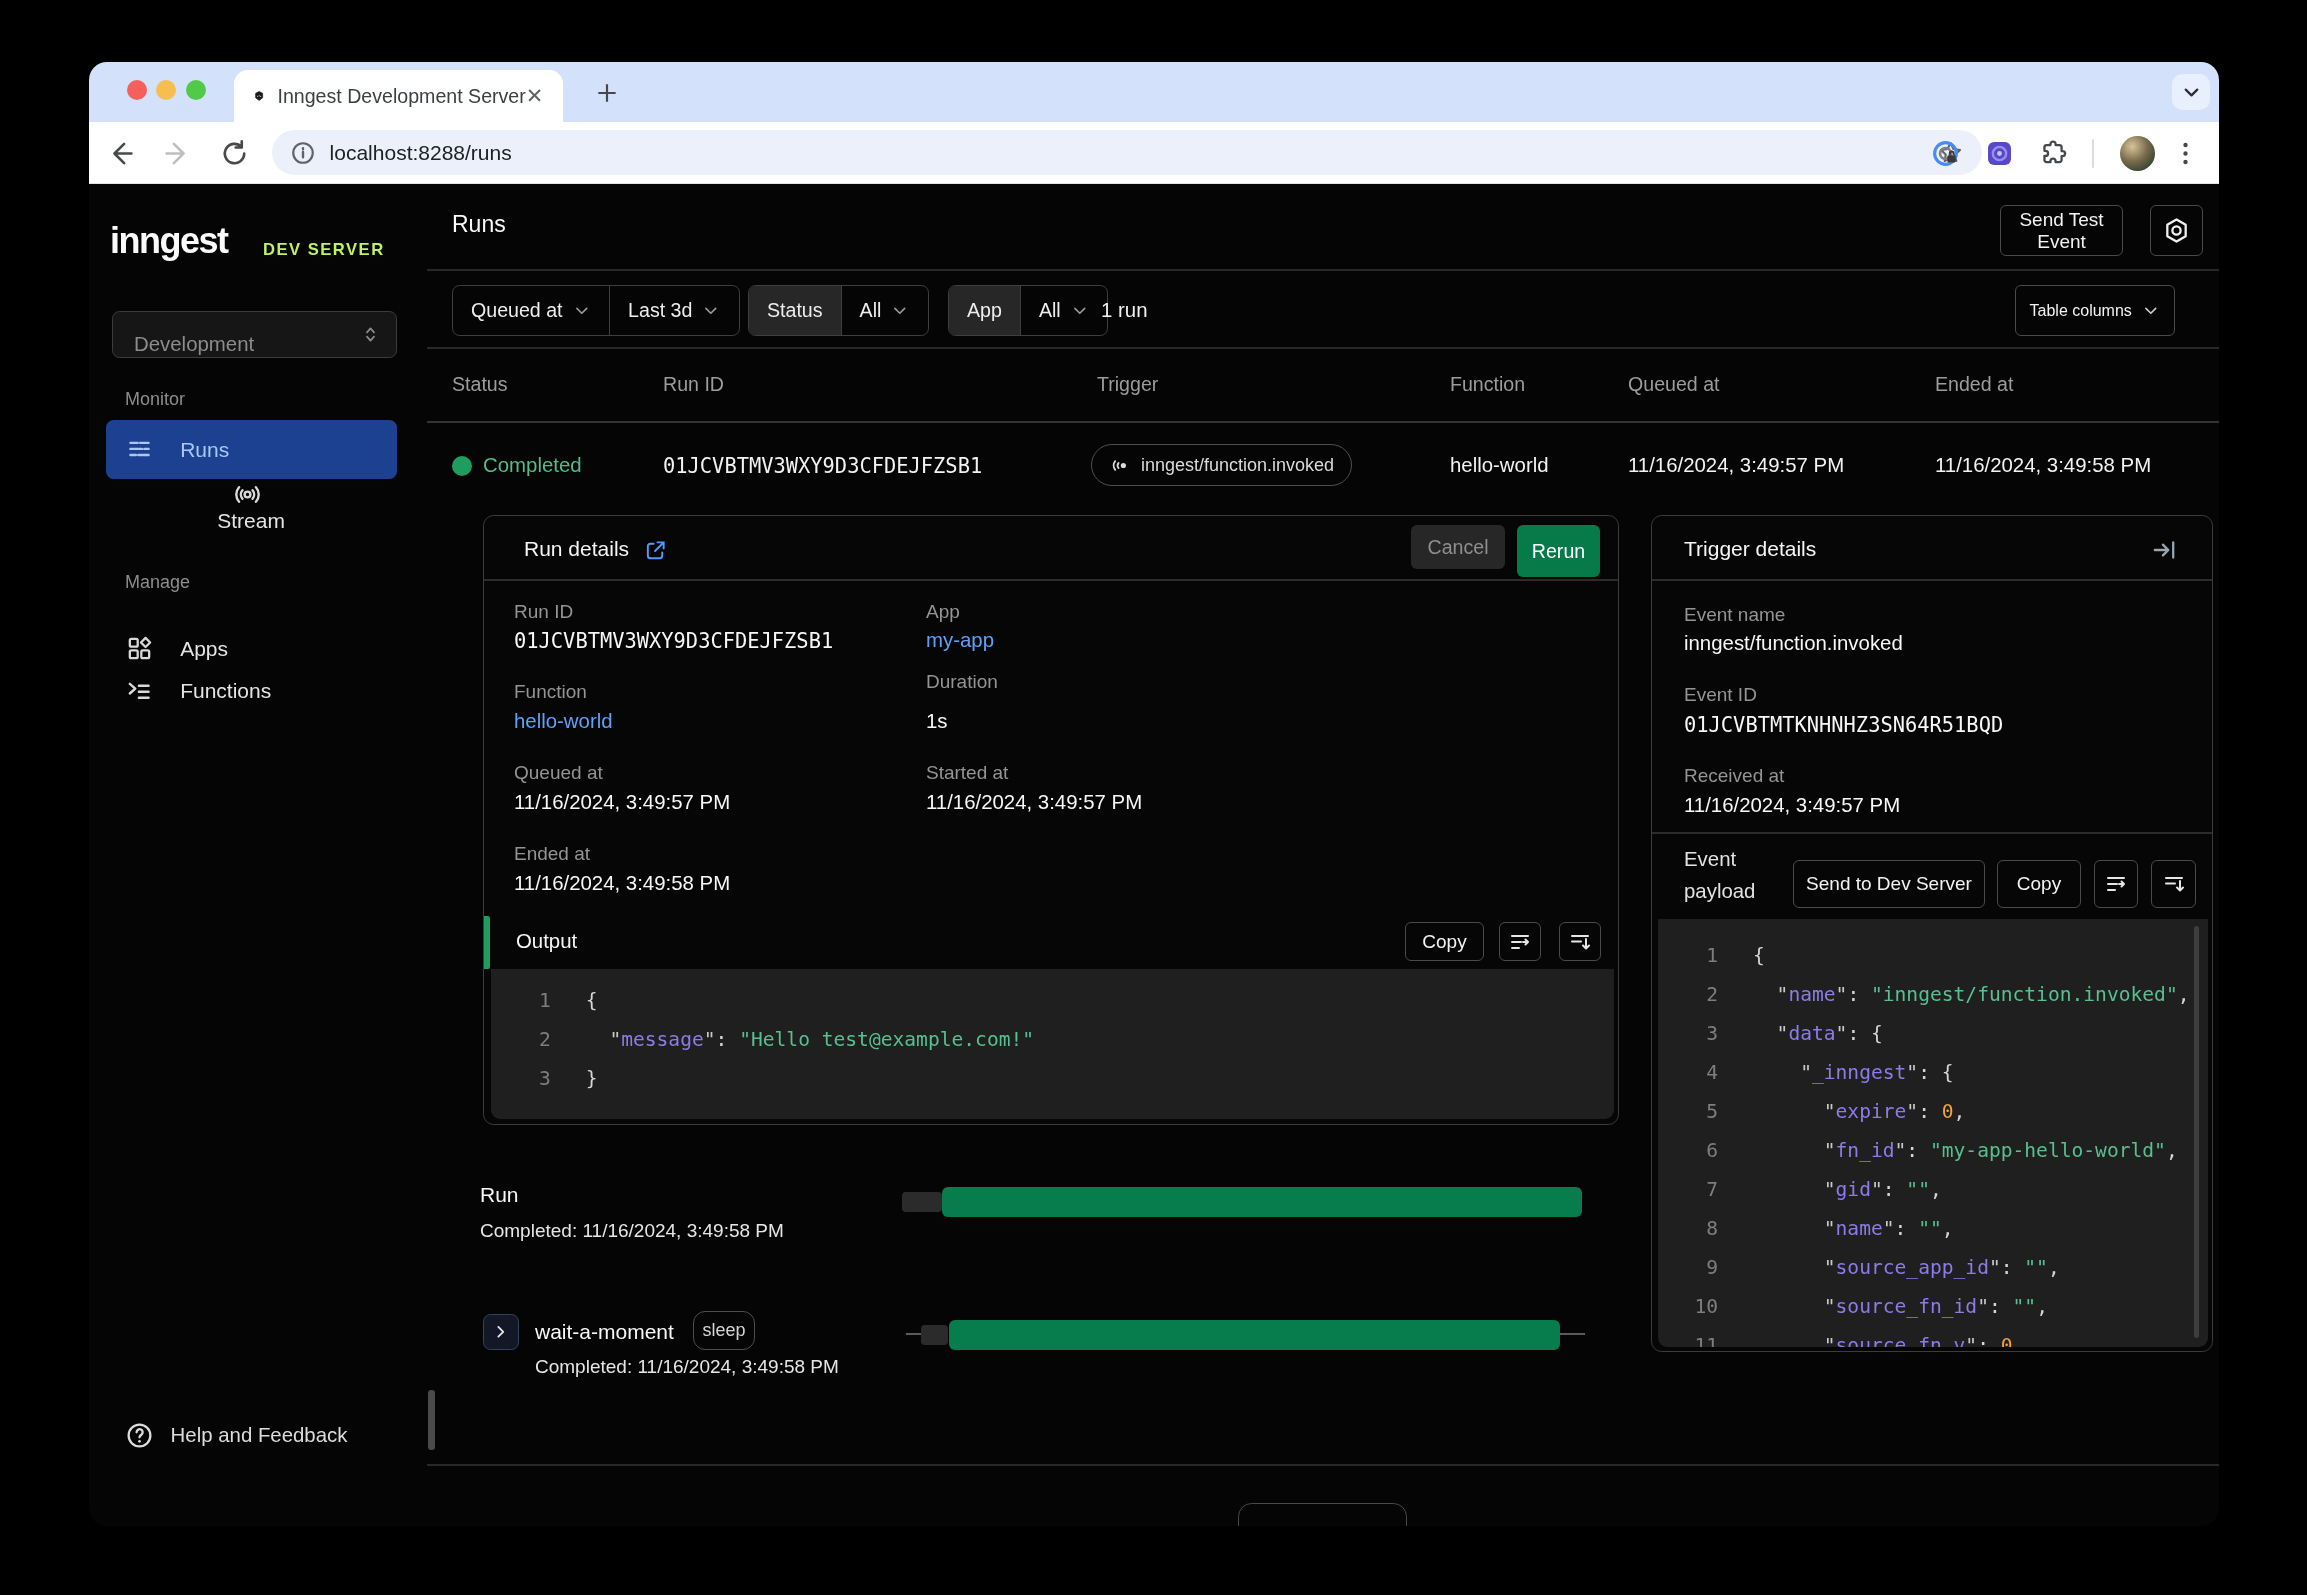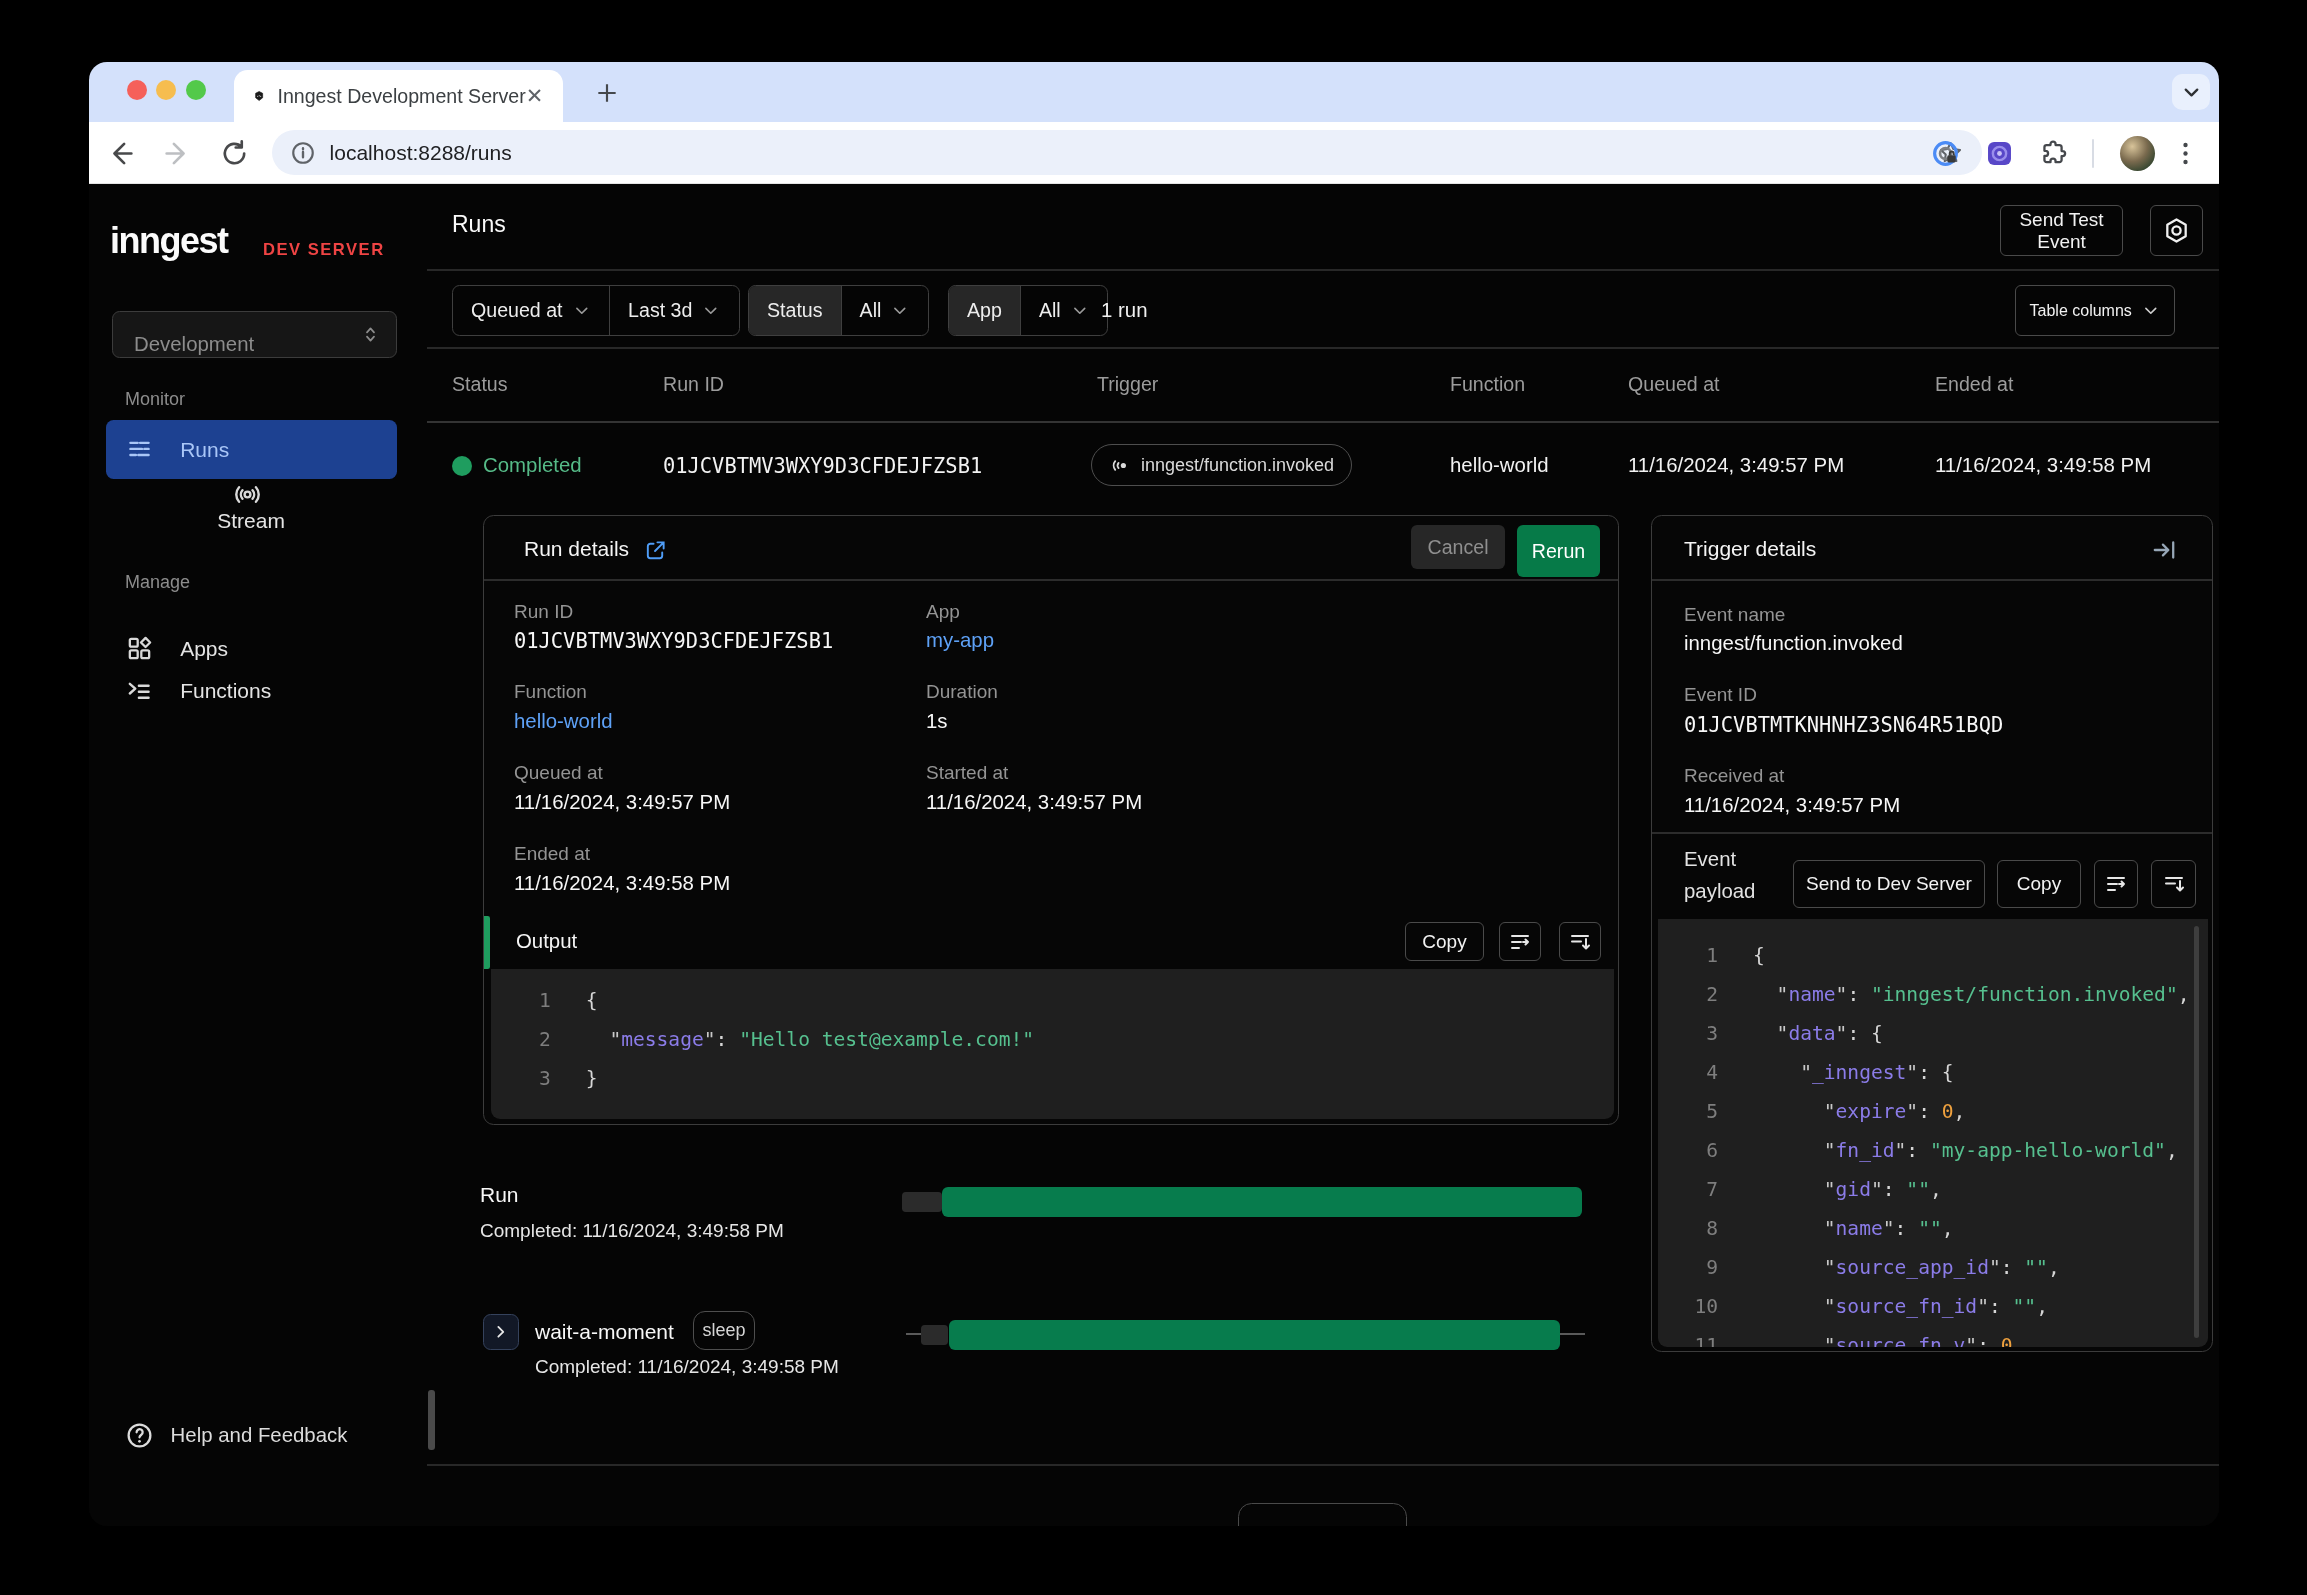--- a/index.html
+++ b/index.html
@@ -22,21 +22,21 @@
   .url-text { font-size:21px; color:#202124; margin-left:13.6px; }
   .sep { position:absolute; left:2003px; top:16.6px; width:2.3px; height:29px; background:#D8DCE4; border-radius:1.5px; }
   .avatar { position:absolute; left:2031px; top:13.6px; width:35px; height:35px; border-radius:50%; background:radial-gradient(circle at 35% 30%, #d8c49a, #7a6a4e 45%, #3c4a33 75%, #23301f); }
 
   
   .page { position:absolute; top:122px; left:0; width:2130px; height:1342px; background:#050505; overflow:hidden; }
   .hline { position:absolute; height:1.5px; background:#282828; }
 
   
   .logo { position:absolute; left:21px; top:36px; font-size:36px; font-weight:800; letter-spacing:-1.5px; color:#FBFBFB; }
-  .envbadge { position:absolute; left:174px; top:56px; font-size:16.6px; font-weight:600; letter-spacing:1.5px; color:#ef4444; }
+  .envbadge { position:absolute; left:174px; top:56px; font-size:16.6px; font-weight:600; letter-spacing:1.5px; color:#bef264; }
   .wsel { position:absolute; left:23px; top:127px; width:285px; height:47px; border:1.5px solid #3C3C3C; border-radius:7.6px; background:#161616; display:flex; align-items:center; }
   .wsel span { font-size:20.4px; color:#8C8C8C; margin-left:21px;margin-top:20px; }
   .wsel .updown { margin-left:auto; margin-right:15px; }
   .navlabel { position:absolute; left:36px; font-size:18px; color:#8C8C8C; }
   .navitem { position:absolute; left:16.6px; width:291px; height:59px; border-radius:7.6px; display:flex; align-items:center; font-size:21px; color:#E4E4E4; }
   .navitem .nicon { margin-left:19.6px; margin-right:26px; }
   .navitem.active { background:#1D4191; color:#A9C6F7; }
   .helpitem { position:absolute; left:36px; top:1237px; display:flex; align-items:center; gap:16.6px; font-size:20.4px; color:#DCDCDC; }
 
   
@@ -302,21 +302,21 @@
       <button class="btn" style="position:absolute;left:1033px;top:9px;width:83px;height:52px;border:none;background:#067A48;color:#FFFFFF;font-size:19.6px;">Rerun</button>
       <div class="cdiv" style="top:63px;"></div>
 
       <span class="flabel" style="left:30px;top:85px;">Run ID</span>
       <span class="fvalue mono" style="left:30px;top:113px;">01JCVBTMV3WXY9D3CFDEJFZSB1</span>
       <span class="flabel" style="left:442px;top:85px;">App</span>
       <span class="fvalue link" style="left:442px;top:113px;">my-app</span>
 
       <span class="flabel" style="left:30px;top:165px;">Function</span>
       <span class="fvalue link" style="left:30px;top:194px;">hello-world</span>
-      <span class="flabel" style="left:442px;top:165px;">Duration</span>
+      <span class="flabel" style="left:442px;top:155px;">Duration</span>
       <span class="fvalue" style="left:442px;top:194px;">1s</span>
 
       <span class="flabel" style="left:30px;top:246px;">Queued at</span>
       <span class="fvalue" style="left:30px;top:275px;">11/16/2024, 3:49:57 PM</span>
       <span class="flabel" style="left:442px;top:246px;">Started at</span>
       <span class="fvalue" style="left:442px;top:275px;">11/16/2024, 3:49:57 PM</span>
 
       <span class="flabel" style="left:30px;top:327px;">Ended at</span>
       <span class="fvalue" style="left:30px;top:356px;">11/16/2024, 3:49:58 PM</span>
 

